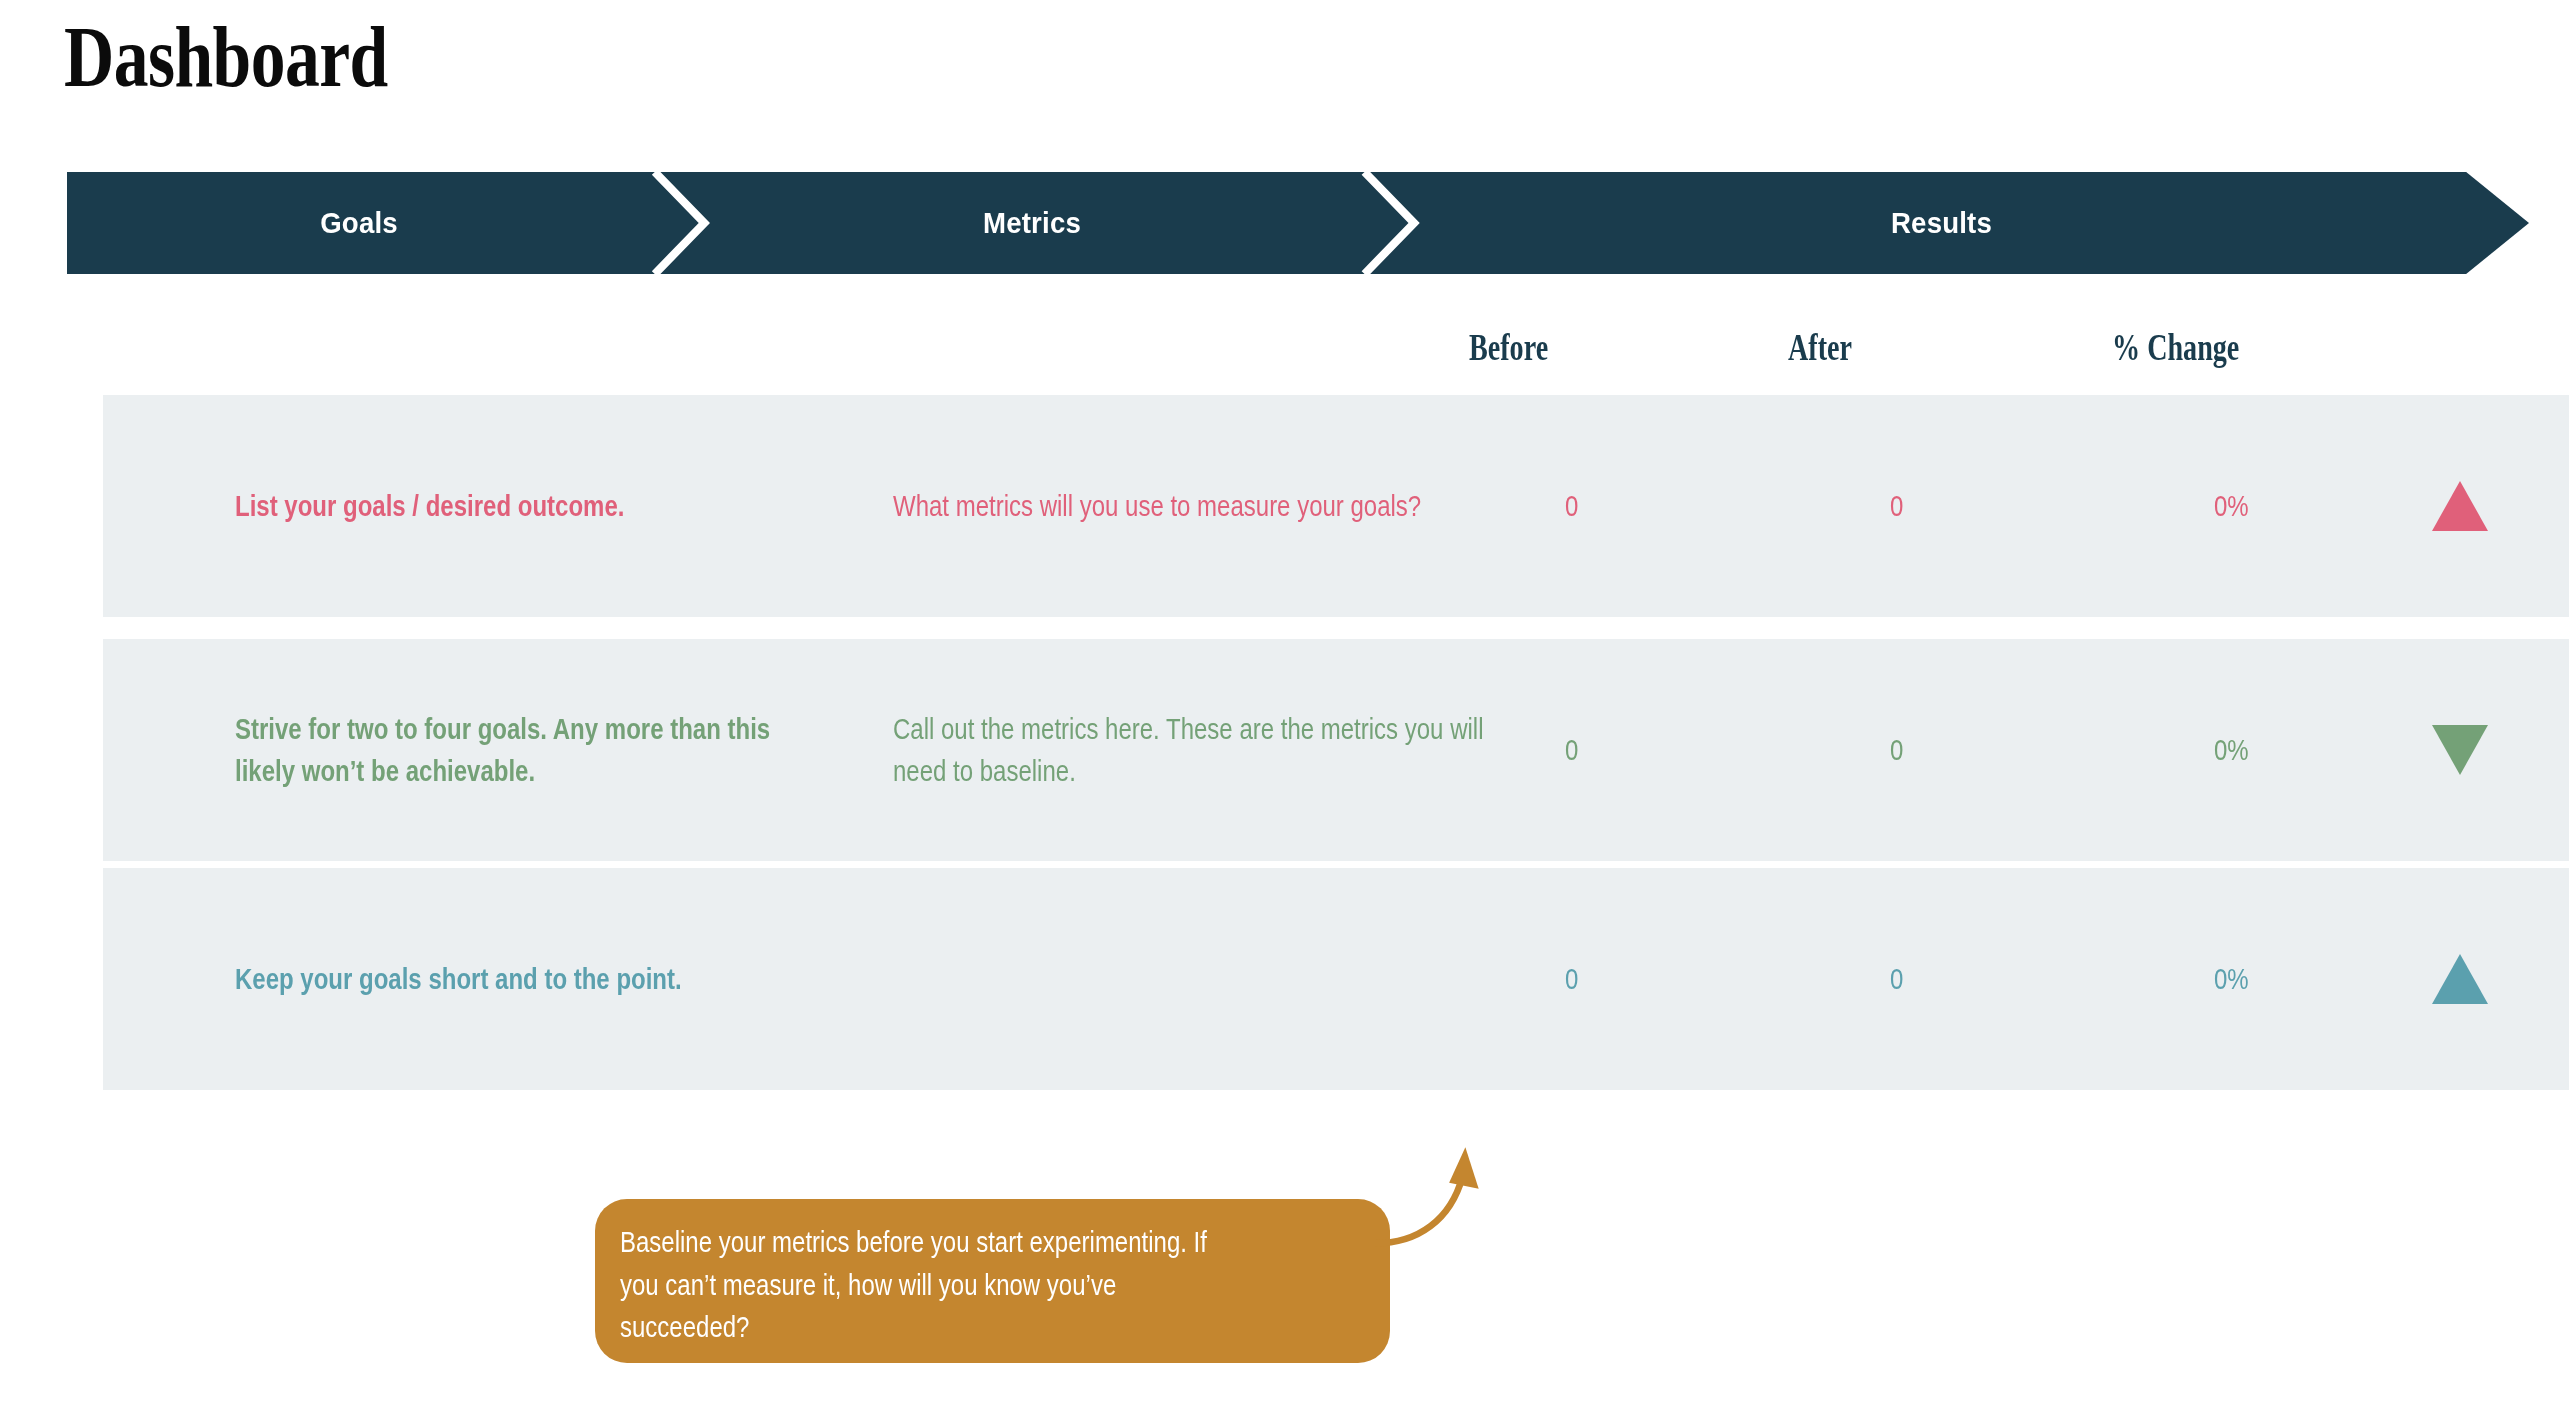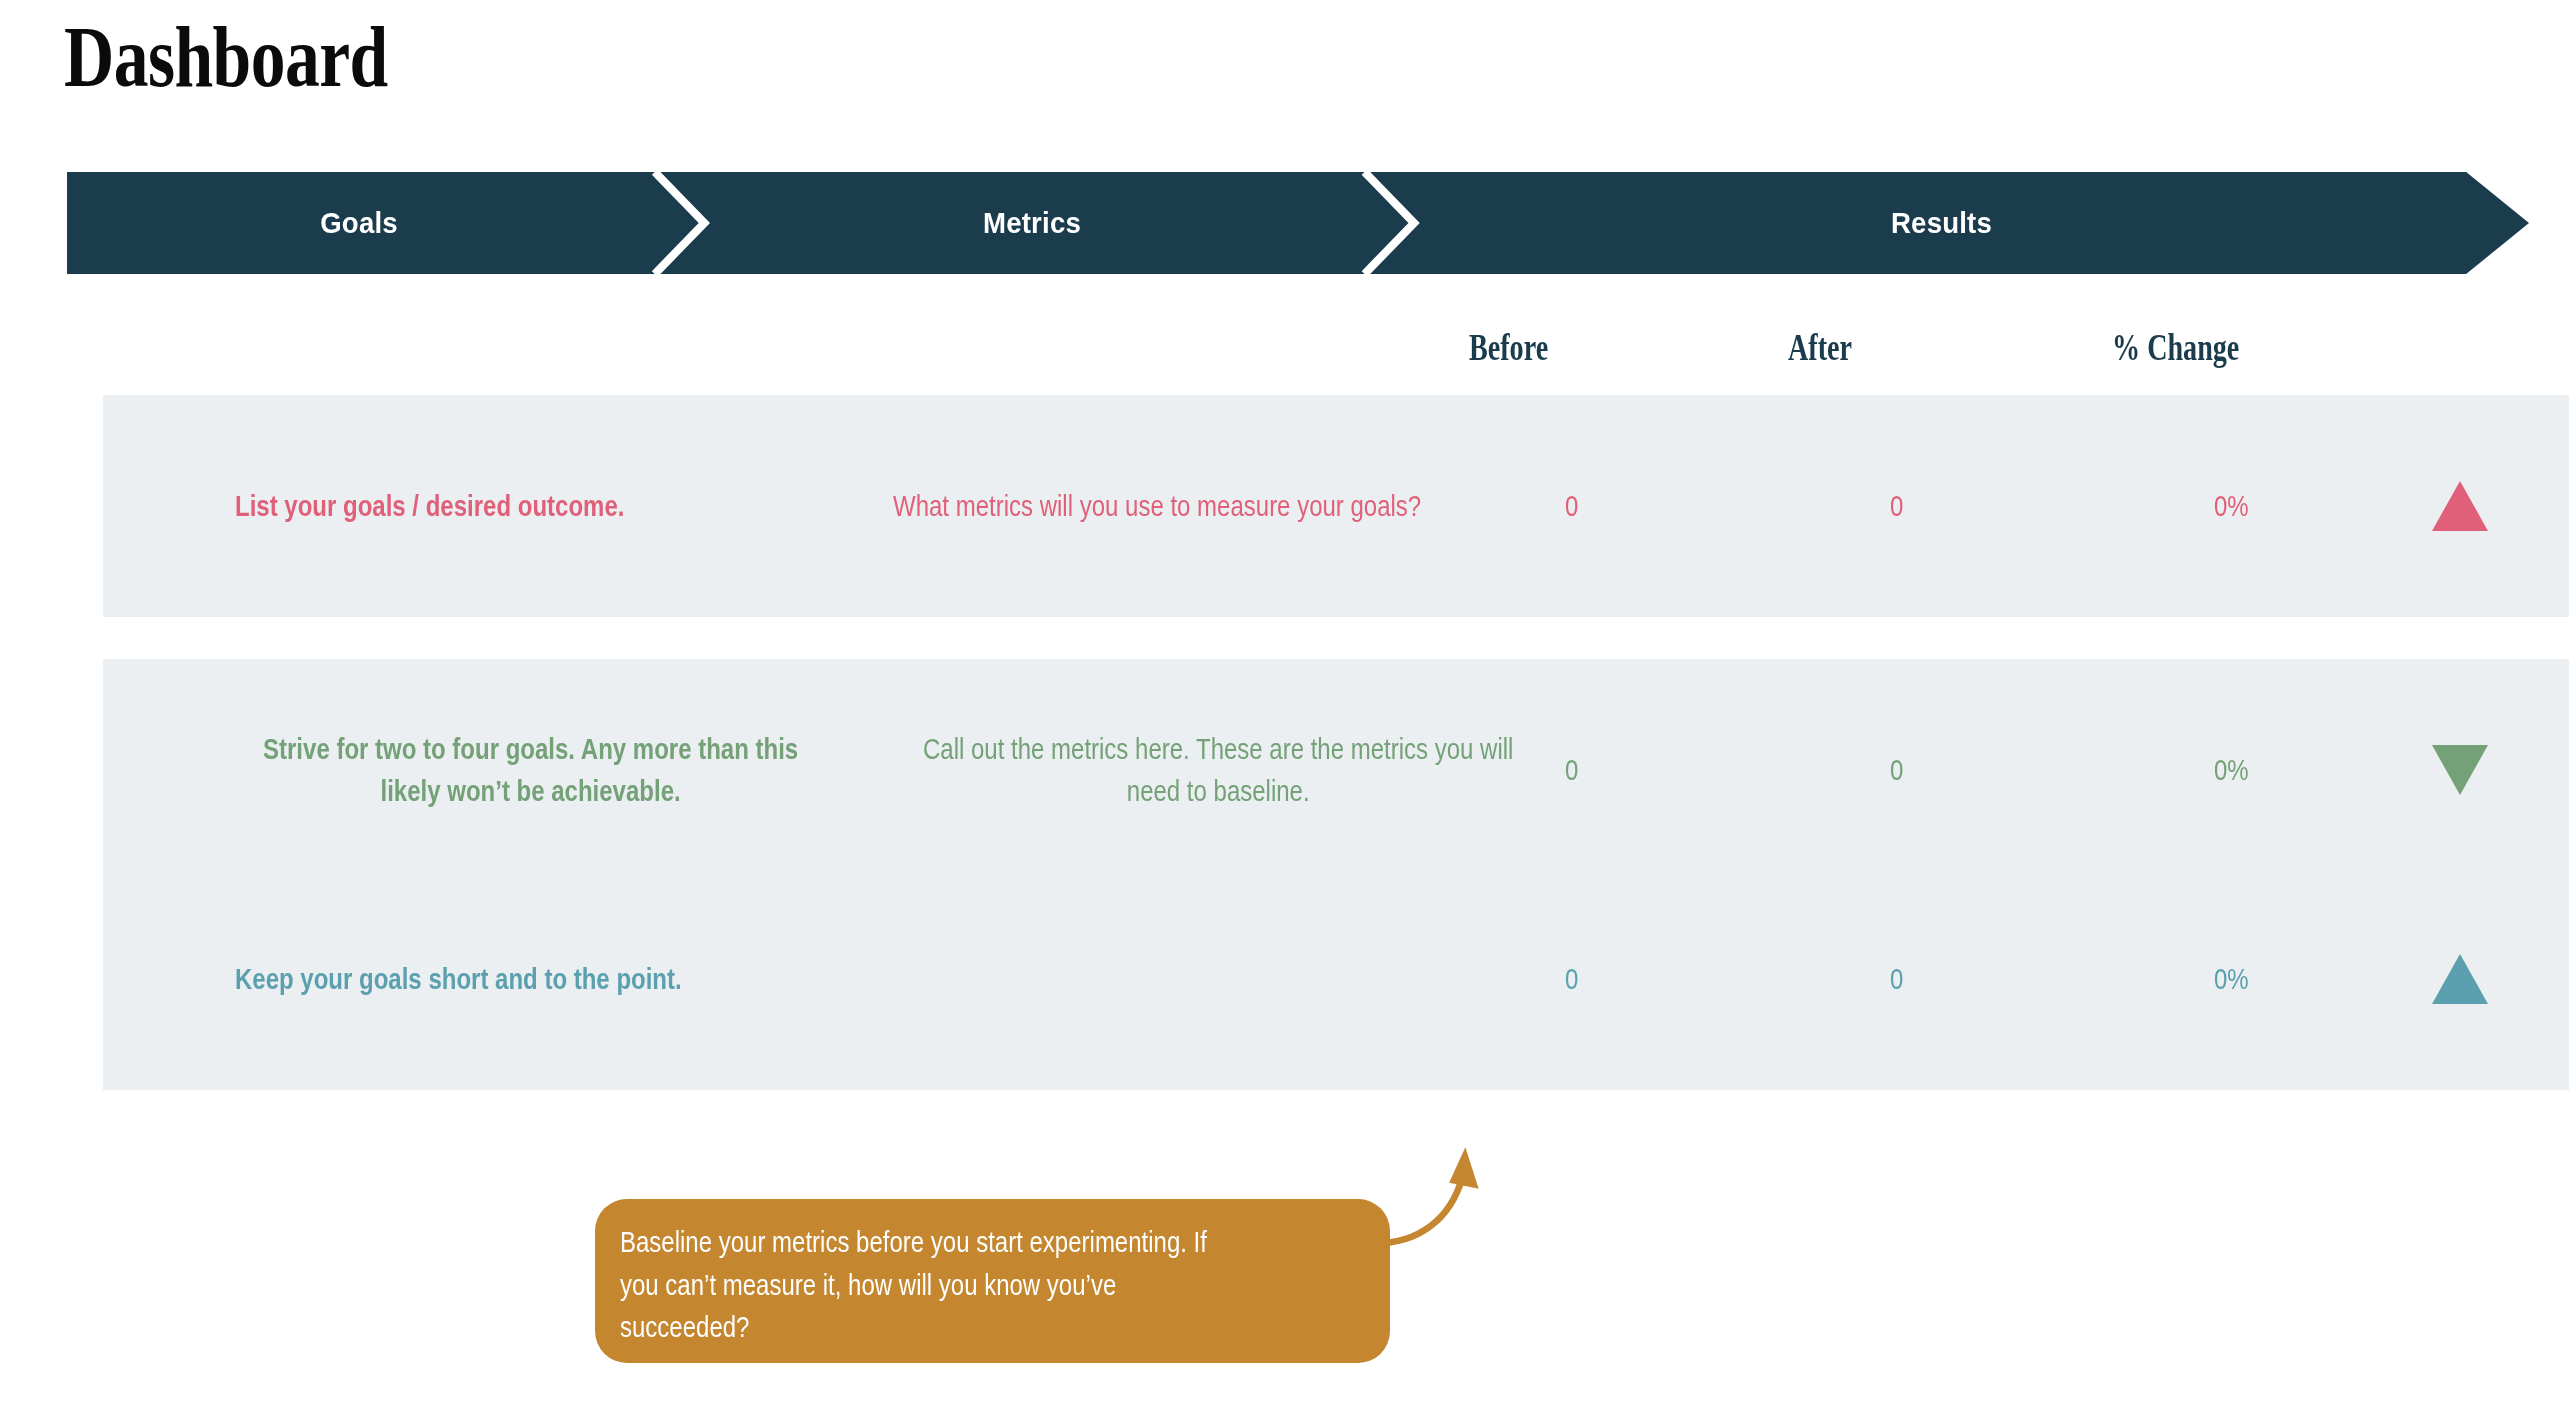--- a/index.html
+++ b/index.html
@@ -56,21 +56,21 @@
   #col-header-after{left:1788px;}
   #col-header-change{left:2112px;}
 
   
   .table-row{
     position:absolute; left:63px; width:2466px;
     background:#ebeff1;
     margin-left:40px;
   }
   #row-0{top:395px; height:222px;}
-  #row-1{top:659px; height:222px;text-align:center;}
+  #row-1{top:639px; height:222px;}
   #row-2{top:868px; height:222px;}
 
   .cell{
     position:absolute;
     font-family:"Liberation Sans", sans-serif;
     transform:scaleX(0.80);
     transform-origin:left center;
     white-space:pre-line;
   }
   .cell-goal{

